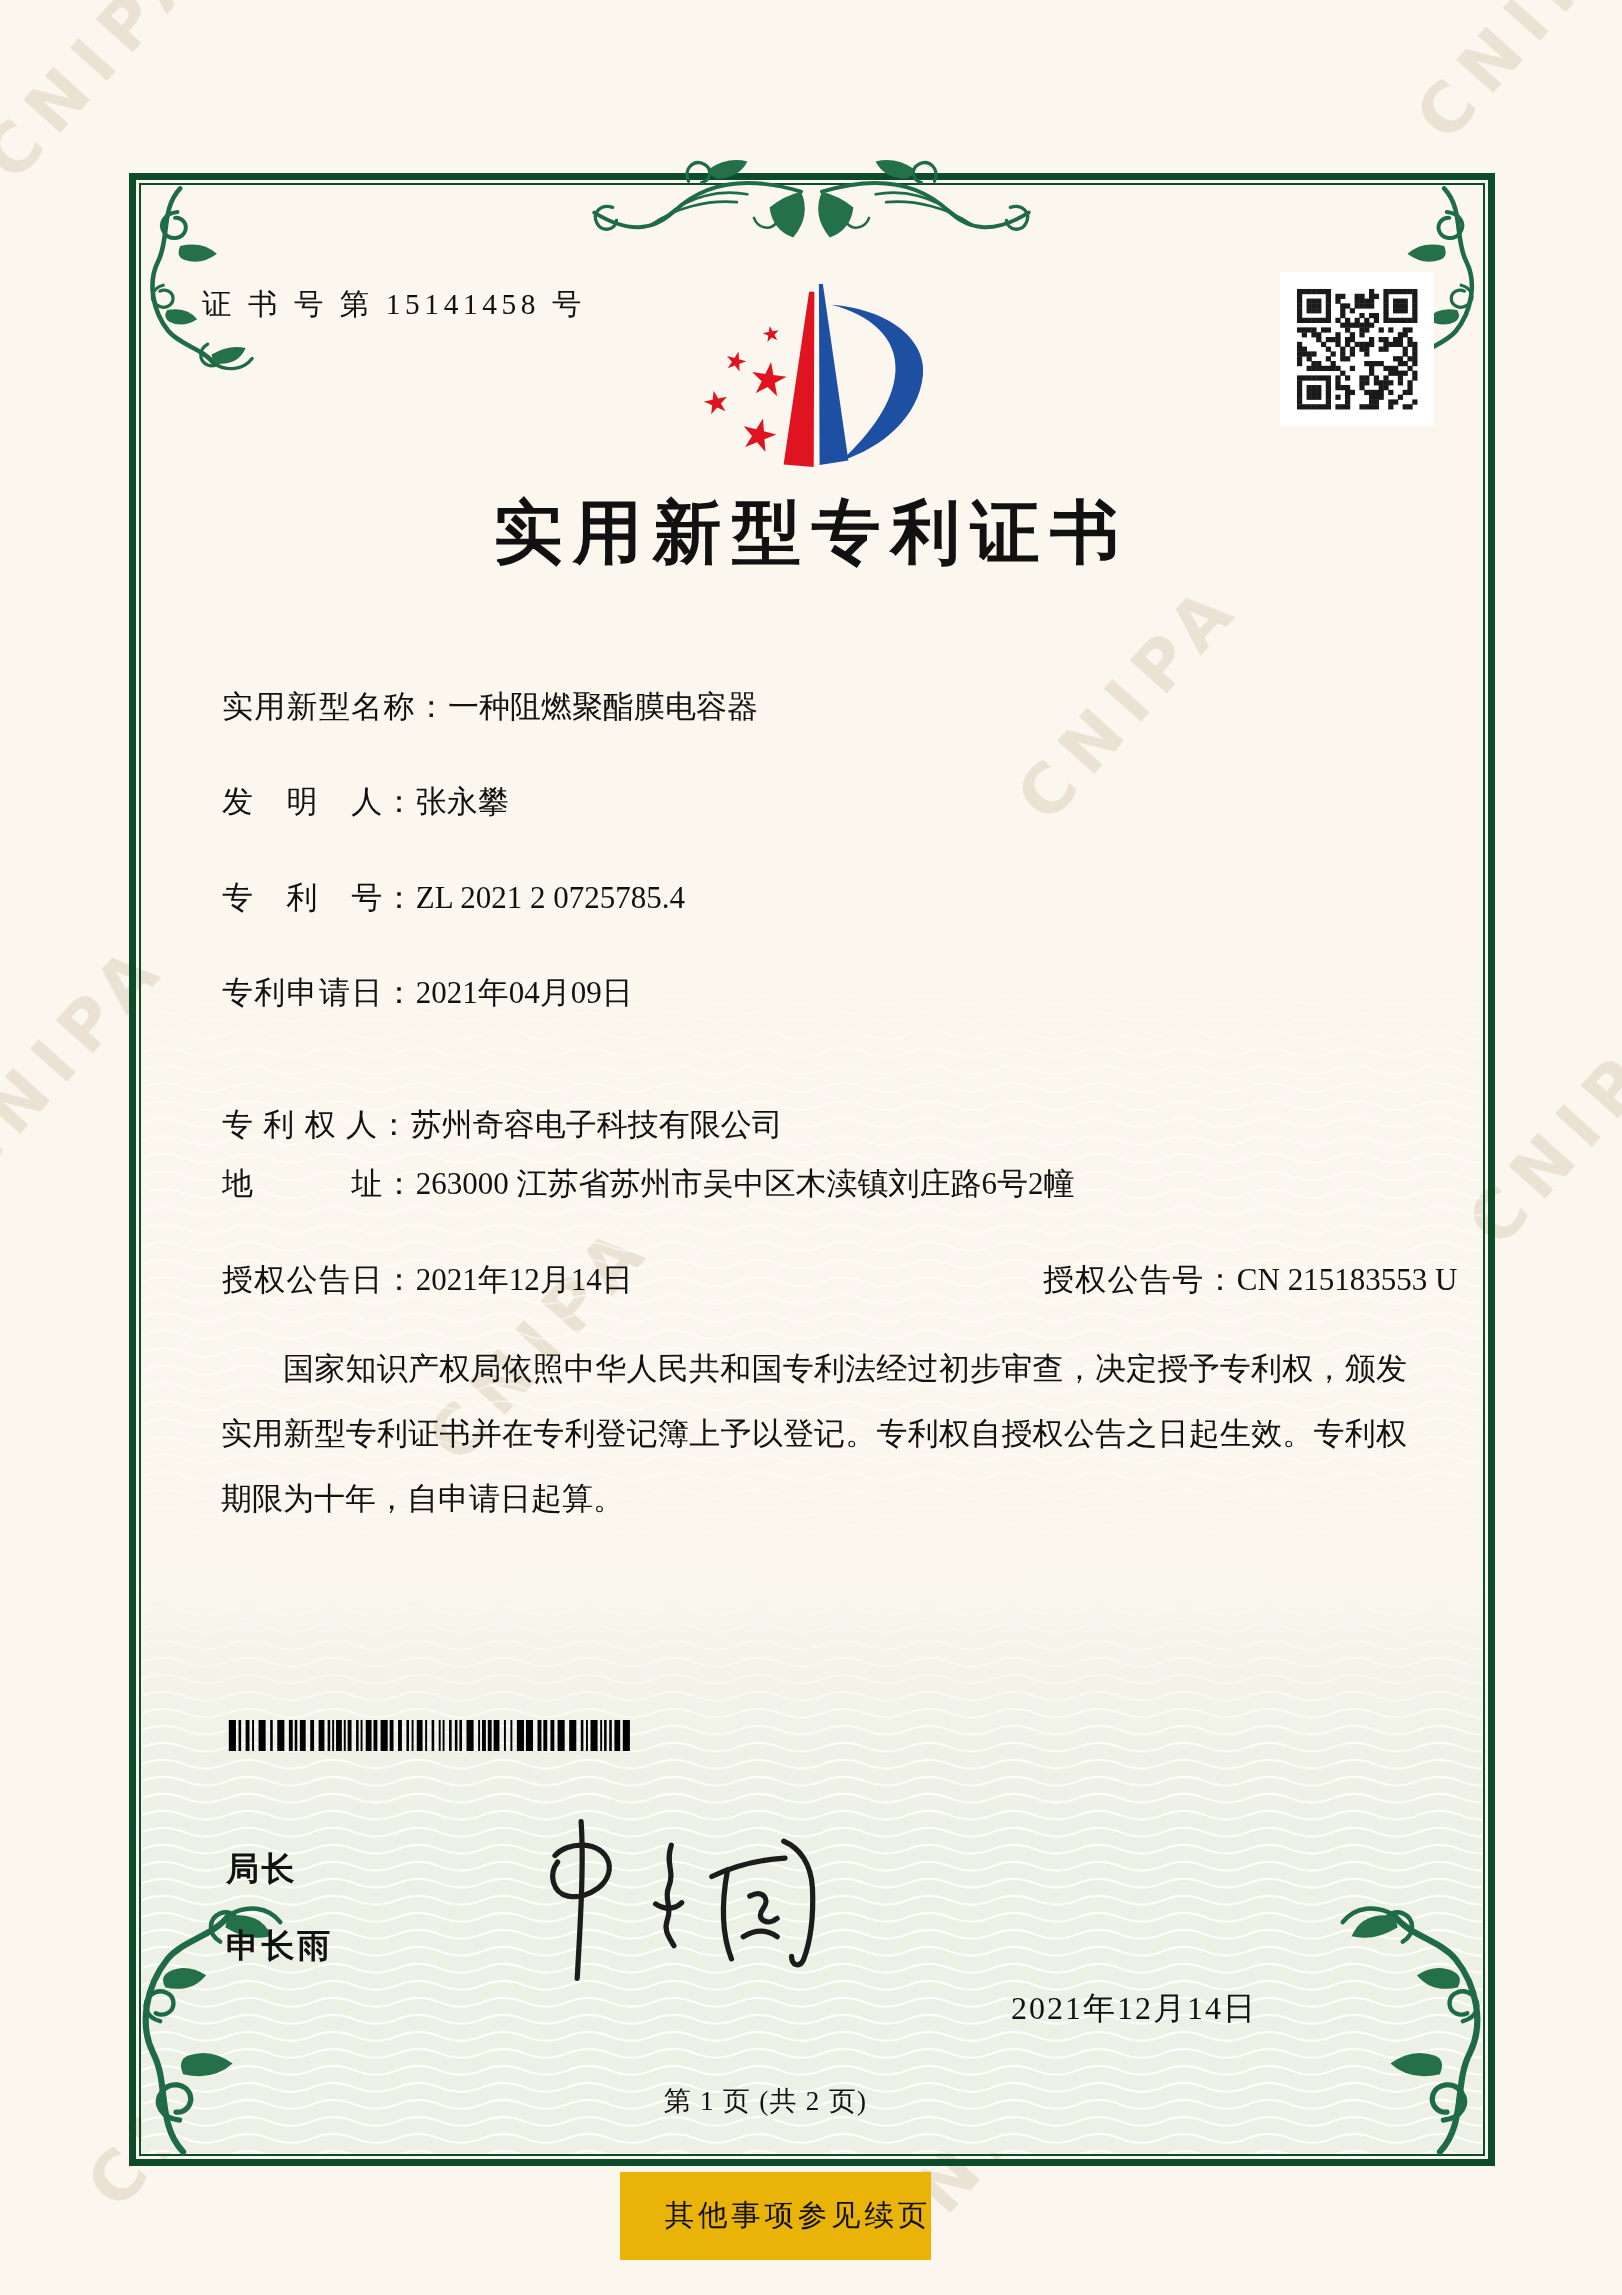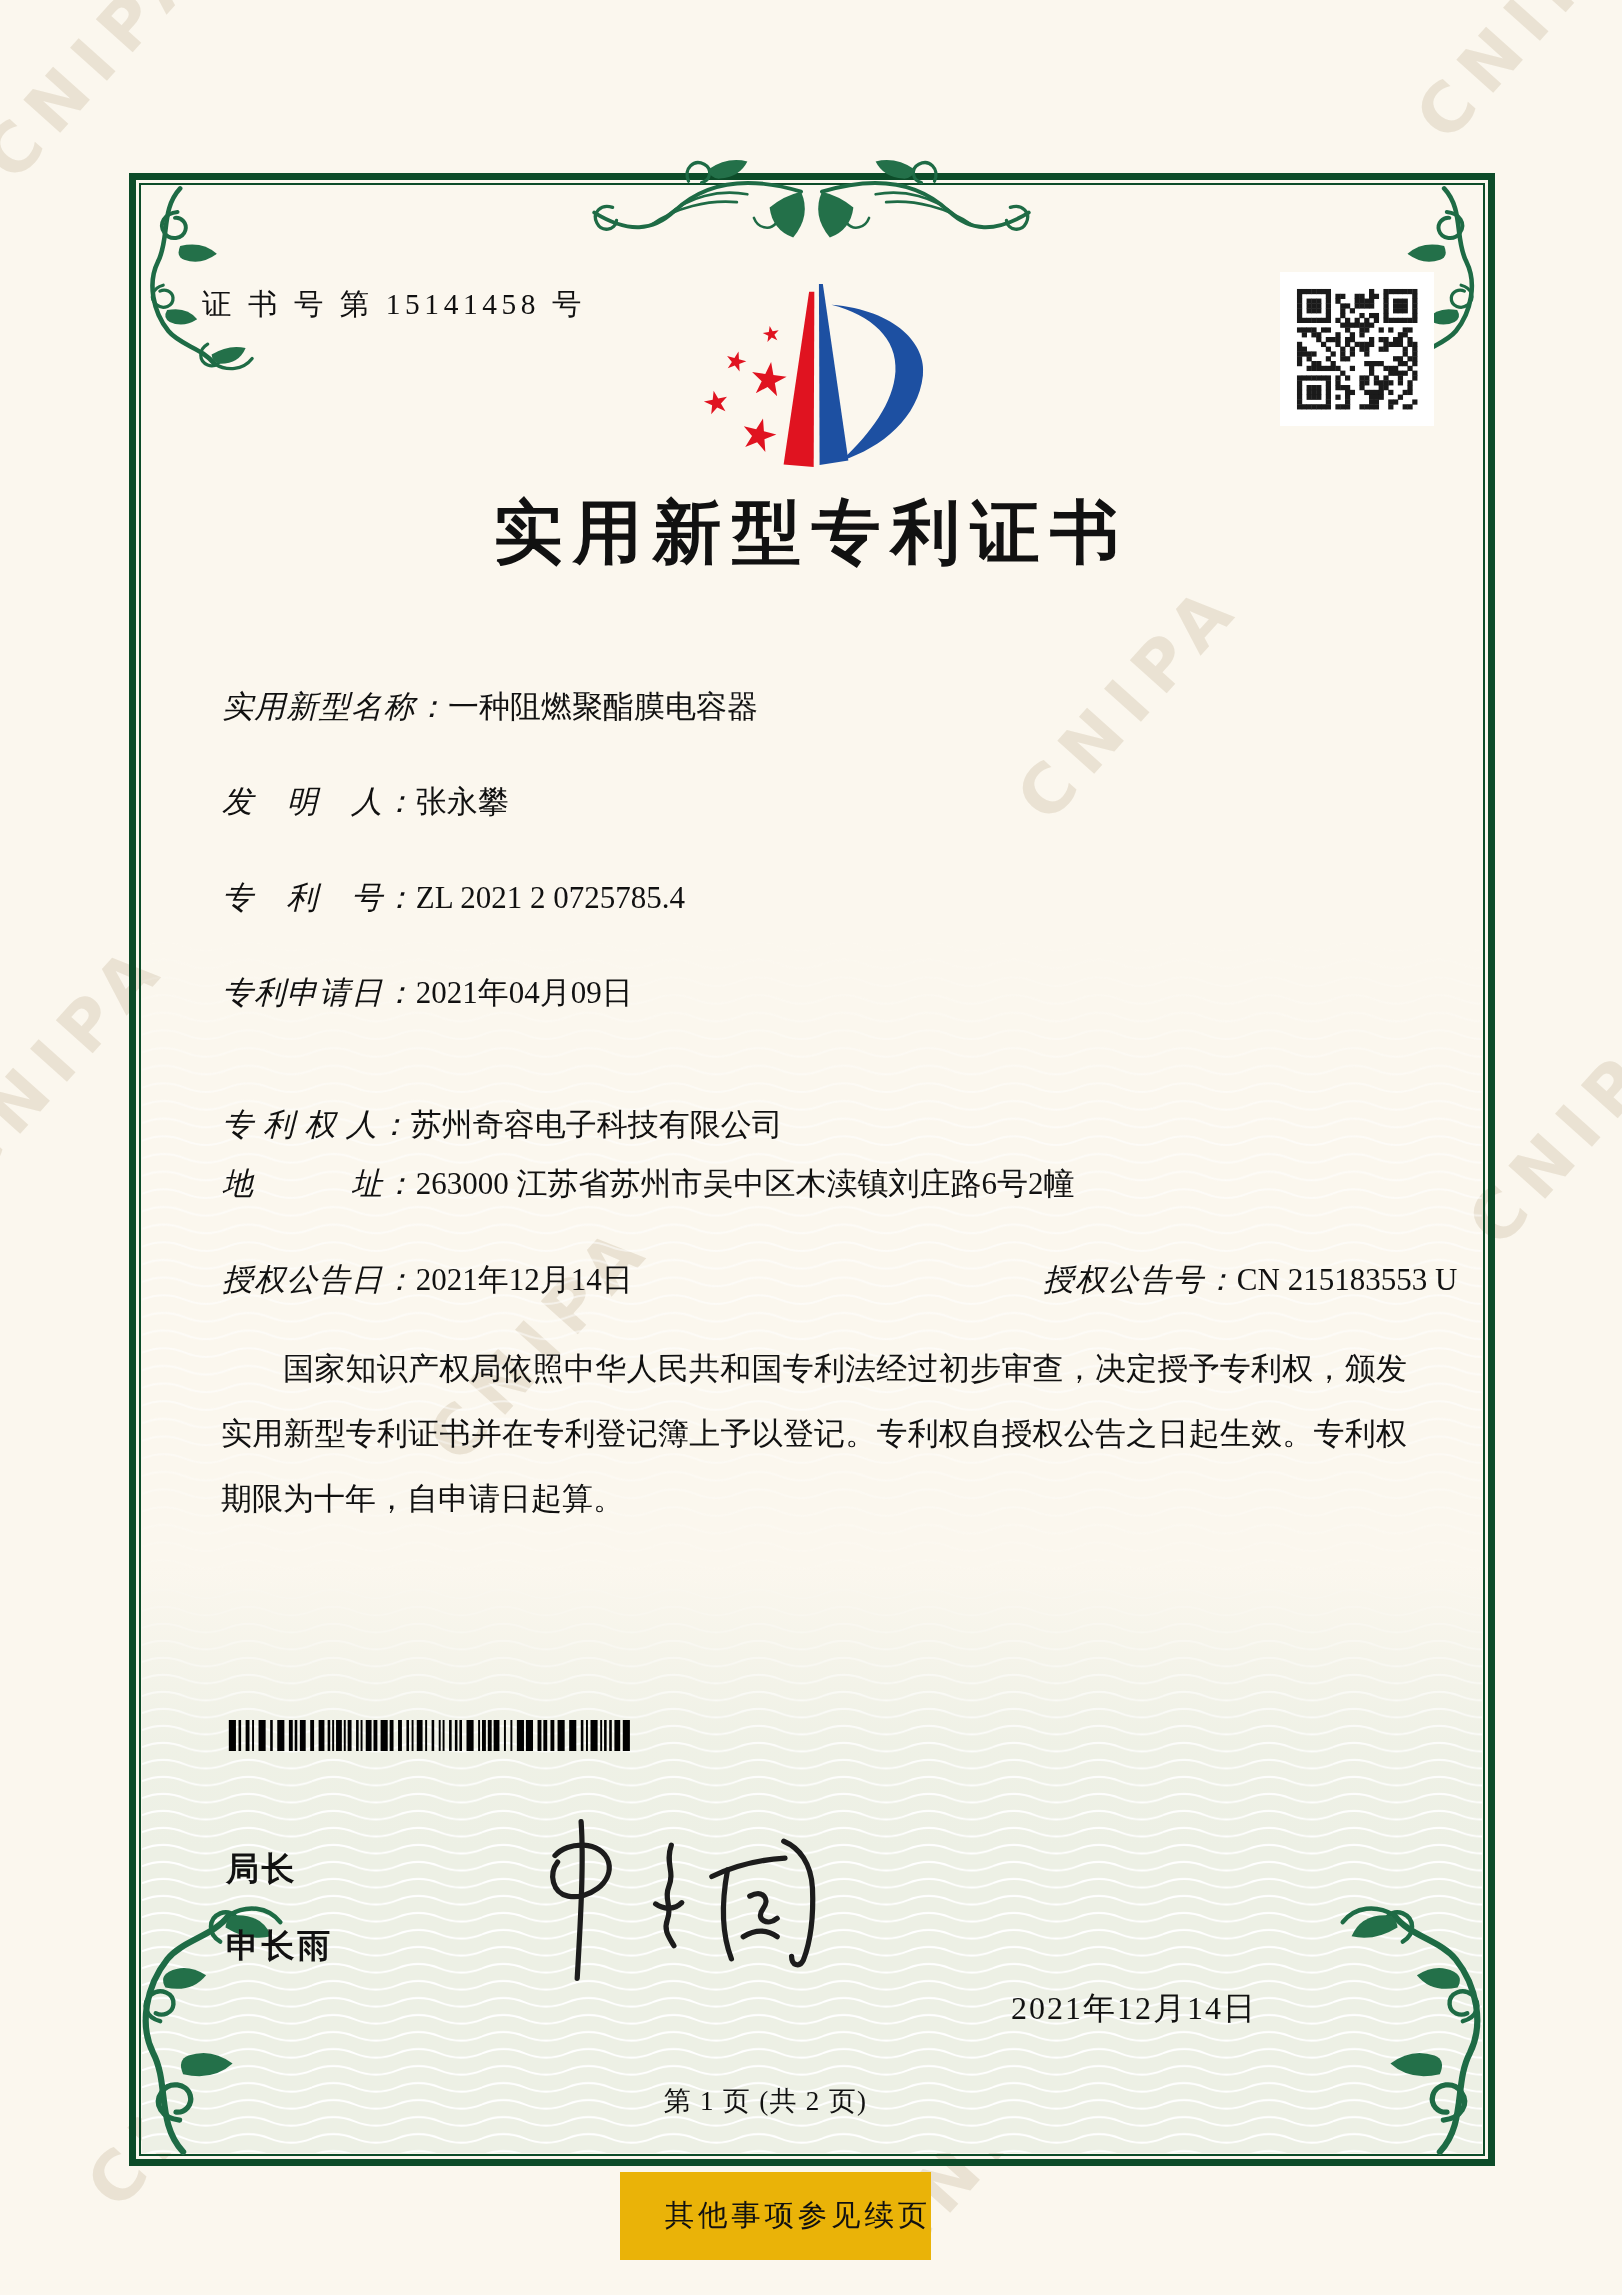--- a/index.html
+++ b/index.html
@@ -47,21 +47,21 @@
   
   .cert-no{position:absolute;left:202px;top:285px;font-size:29.4px;letter-spacing:4.6px;}
   .qr-box{position:absolute;left:1280px;top:272px;width:154px;height:154px;background:#fff;}
   .title{
     position:absolute;left:0;top:487px;width:1623px;text-align:center;
     font-size:69px;font-weight:bold;letter-spacing:10.5px;
   }
 
   
   .row{position:absolute;left:222px;font-size:31px;white-space:nowrap;}
-  .row .lbl{letter-spacing:1.3px;font-style:italic;}
+  .row .lbl{letter-spacing:1.3px;}
   .grant-right{position:absolute;left:821px;top:0;}
 
   
   .body-text{
     position:absolute;left:221px;top:1336px;width:1186px;
     font-size:31px;line-height:65px;text-align:justify;
     font-family:"Liberation Serif","DejaVu Serif",serif;
   }
   .body-text p{margin:0;text-indent:62px;}
 

